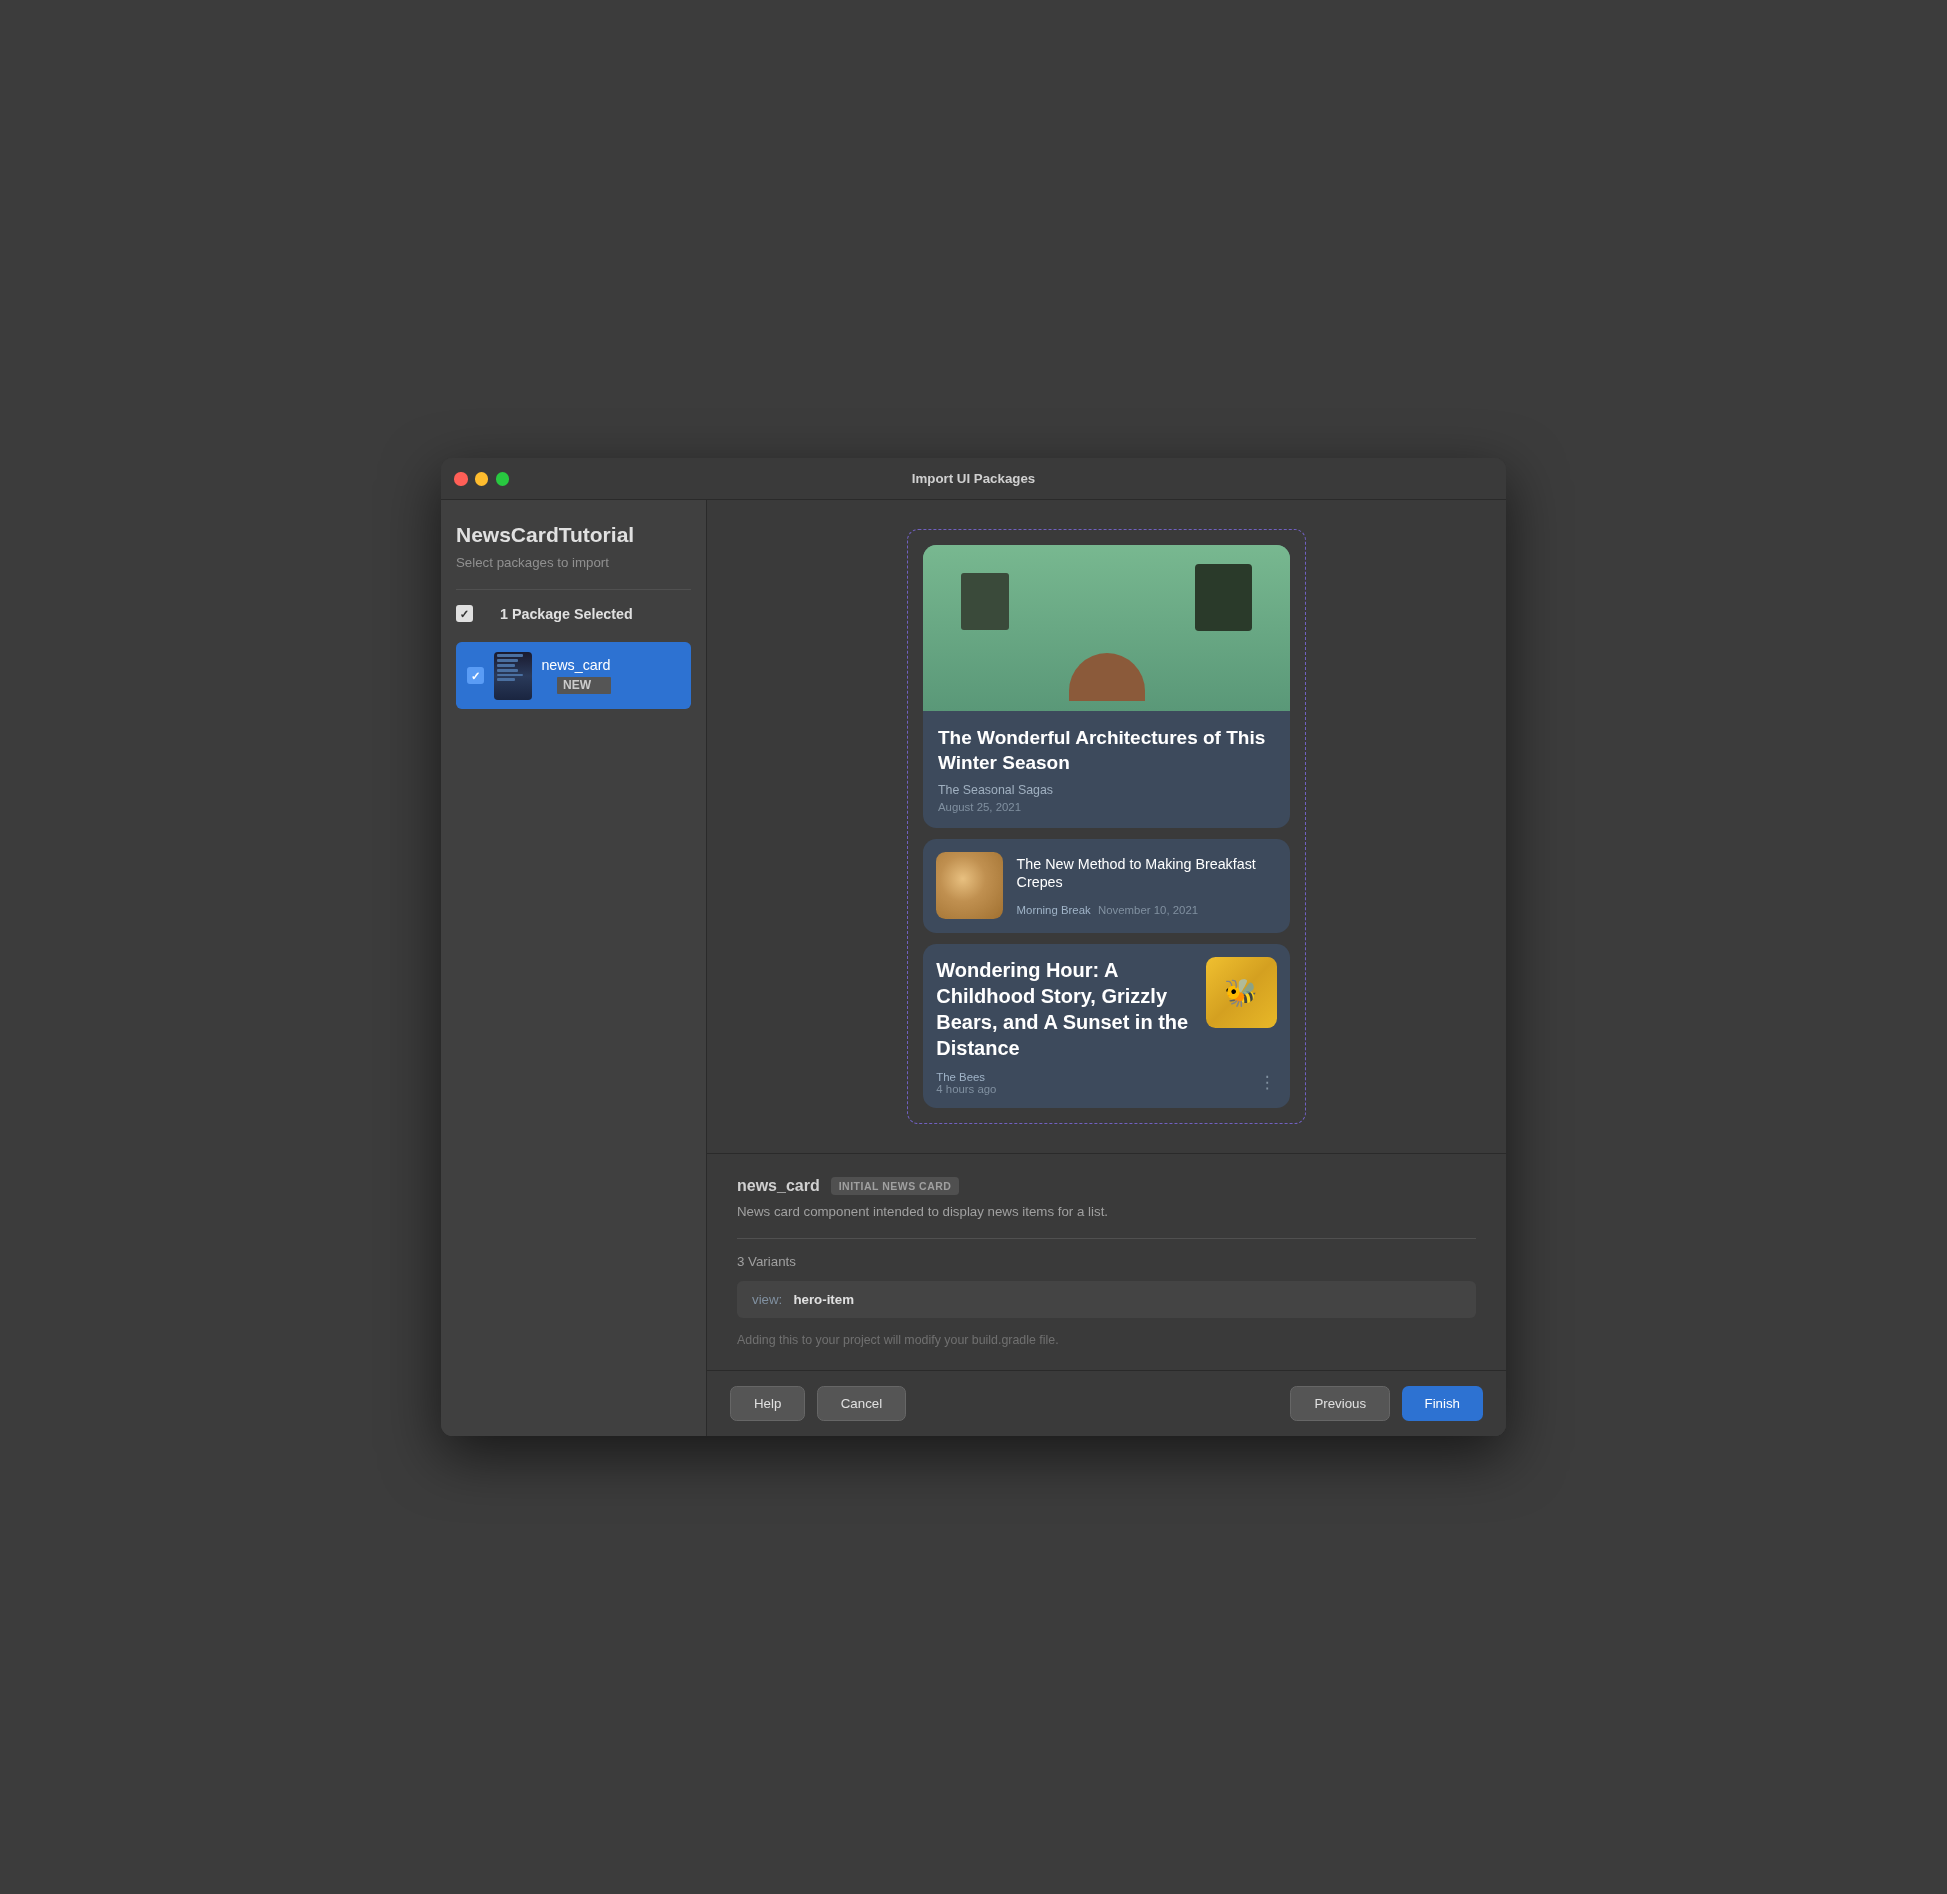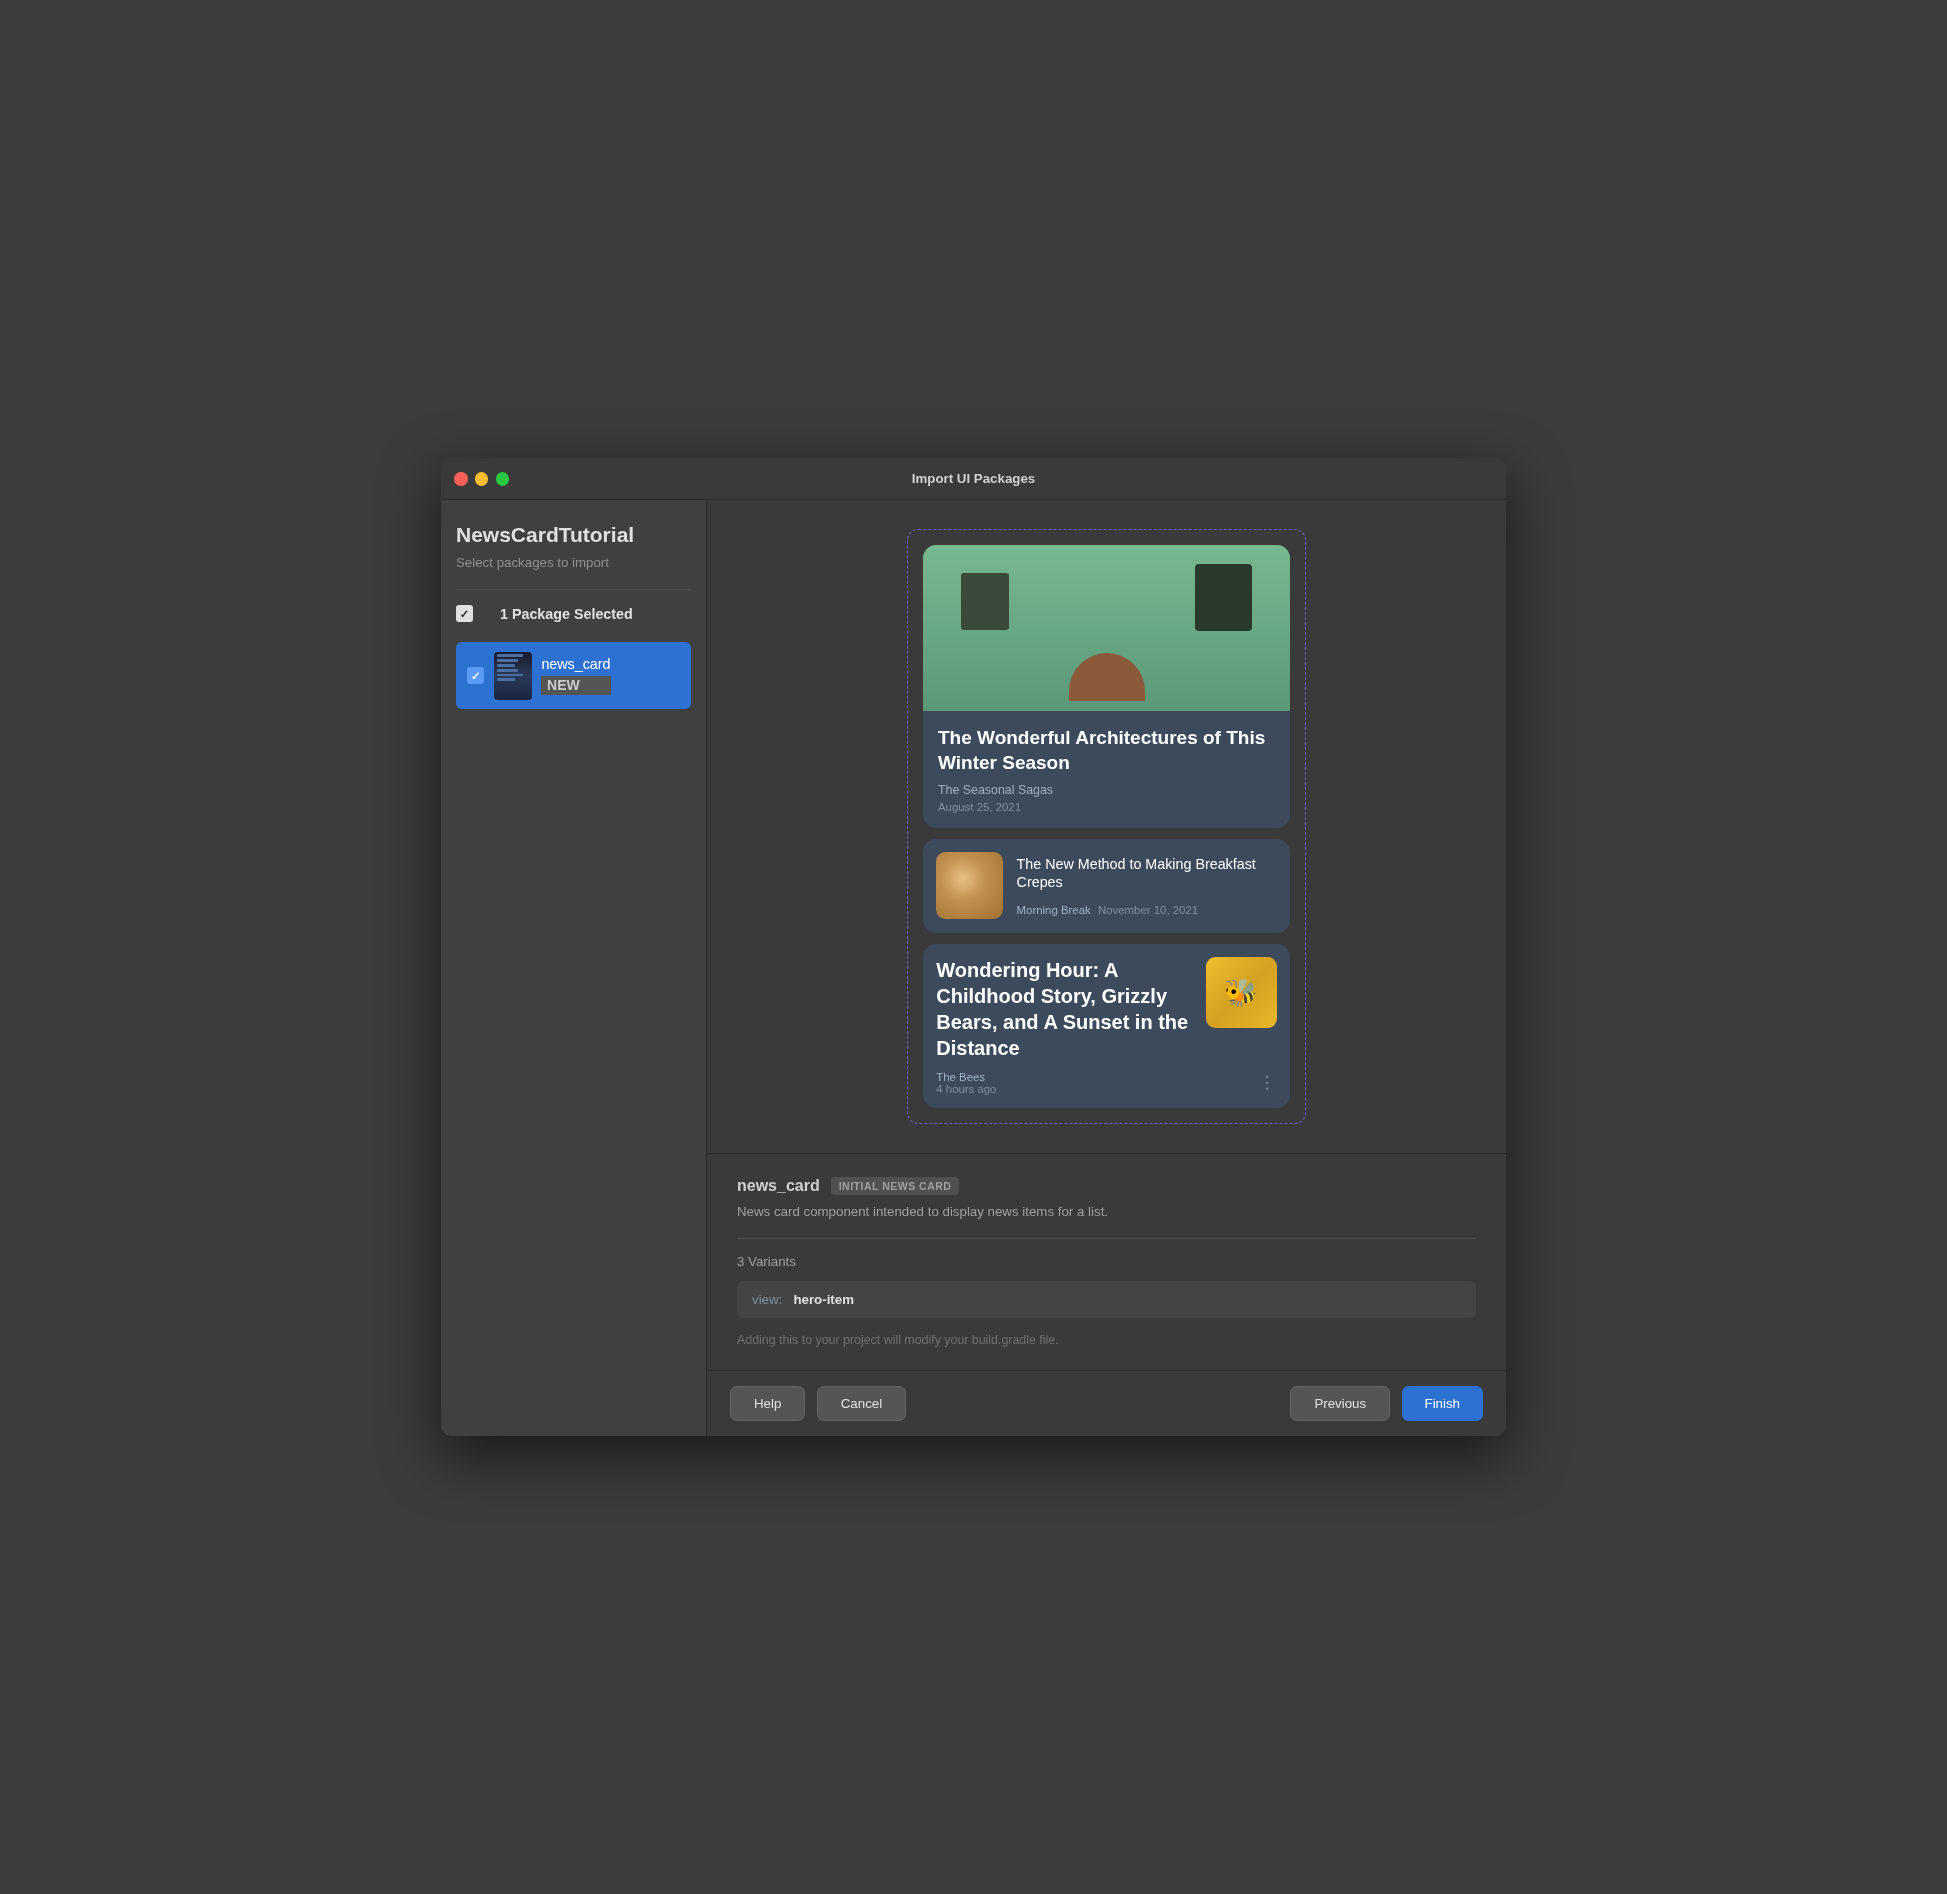--- a/index.html
+++ b/index.html
@@ -193,25 +193,26 @@
 
     .package-name {
       color: #ffffff;
       font-size: 14.3px;
       font-weight: 500;
     }
 
     .package-badge {
       background: #555;
       color: #ccc;
-      font-size: 14px;
+      font-size: 12px;
       font-weight: 600;
       padding: 1.9px 5.7px;
       border-radius: 1px;
       display: inline-block;
+      margin-left: 16px;
     }
 
     
     .content-area {
       flex: 1;
       display: flex;
       flex-direction: column;
       background: #3a3a3a;
       overflow: hidden;
     }

